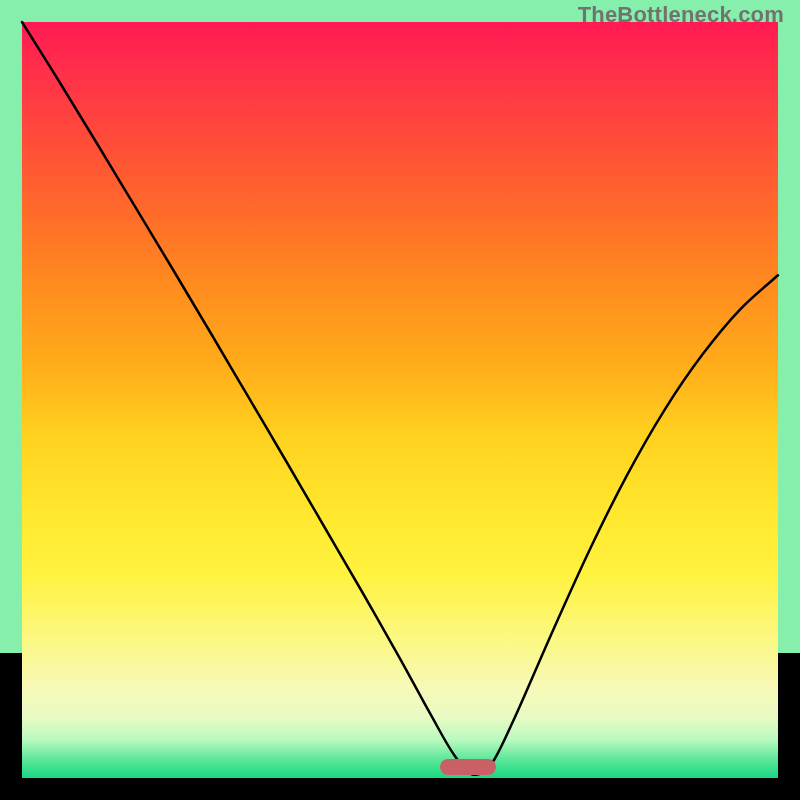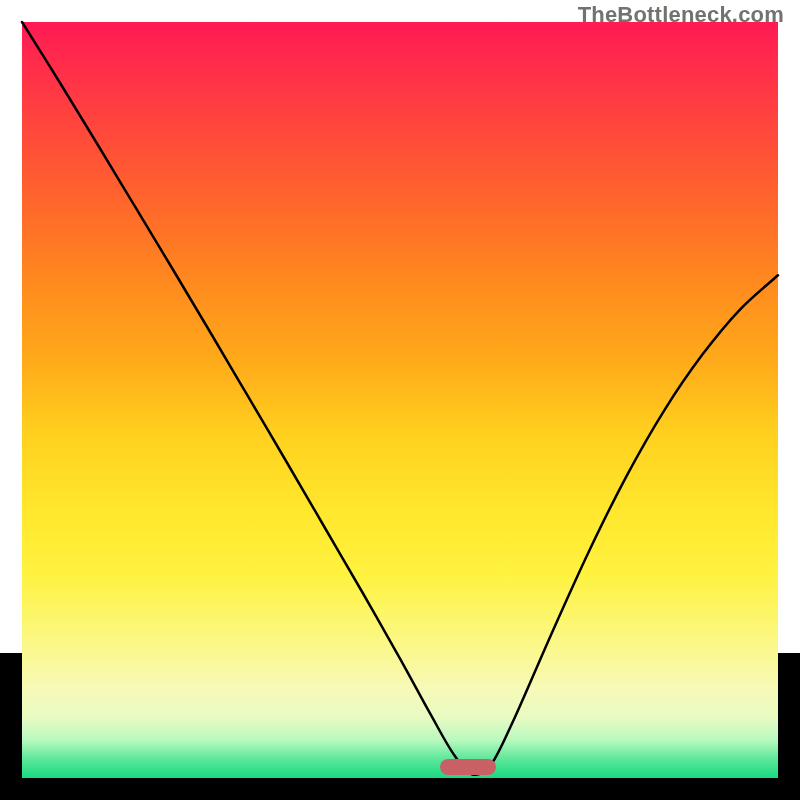--- a/index.html
+++ b/index.html
@@ -7,21 +7,21 @@
     padding: 0;
     width: 800px;
     height: 800px;
     background: #000000;
     overflow: hidden;
   }
   .frame {
     position: relative;
     width: 800px;
     height: 653px;
-    background: #ffffff;
+    background: #86efac;
   }
   .plot-area {
     position: absolute;
     left: 22px;
     top: 22px;
     width: 756px;
     height: 756px;
     background: linear-gradient(to bottom,
       #ff1a53 0%,
       #ff2e4a 6%,

